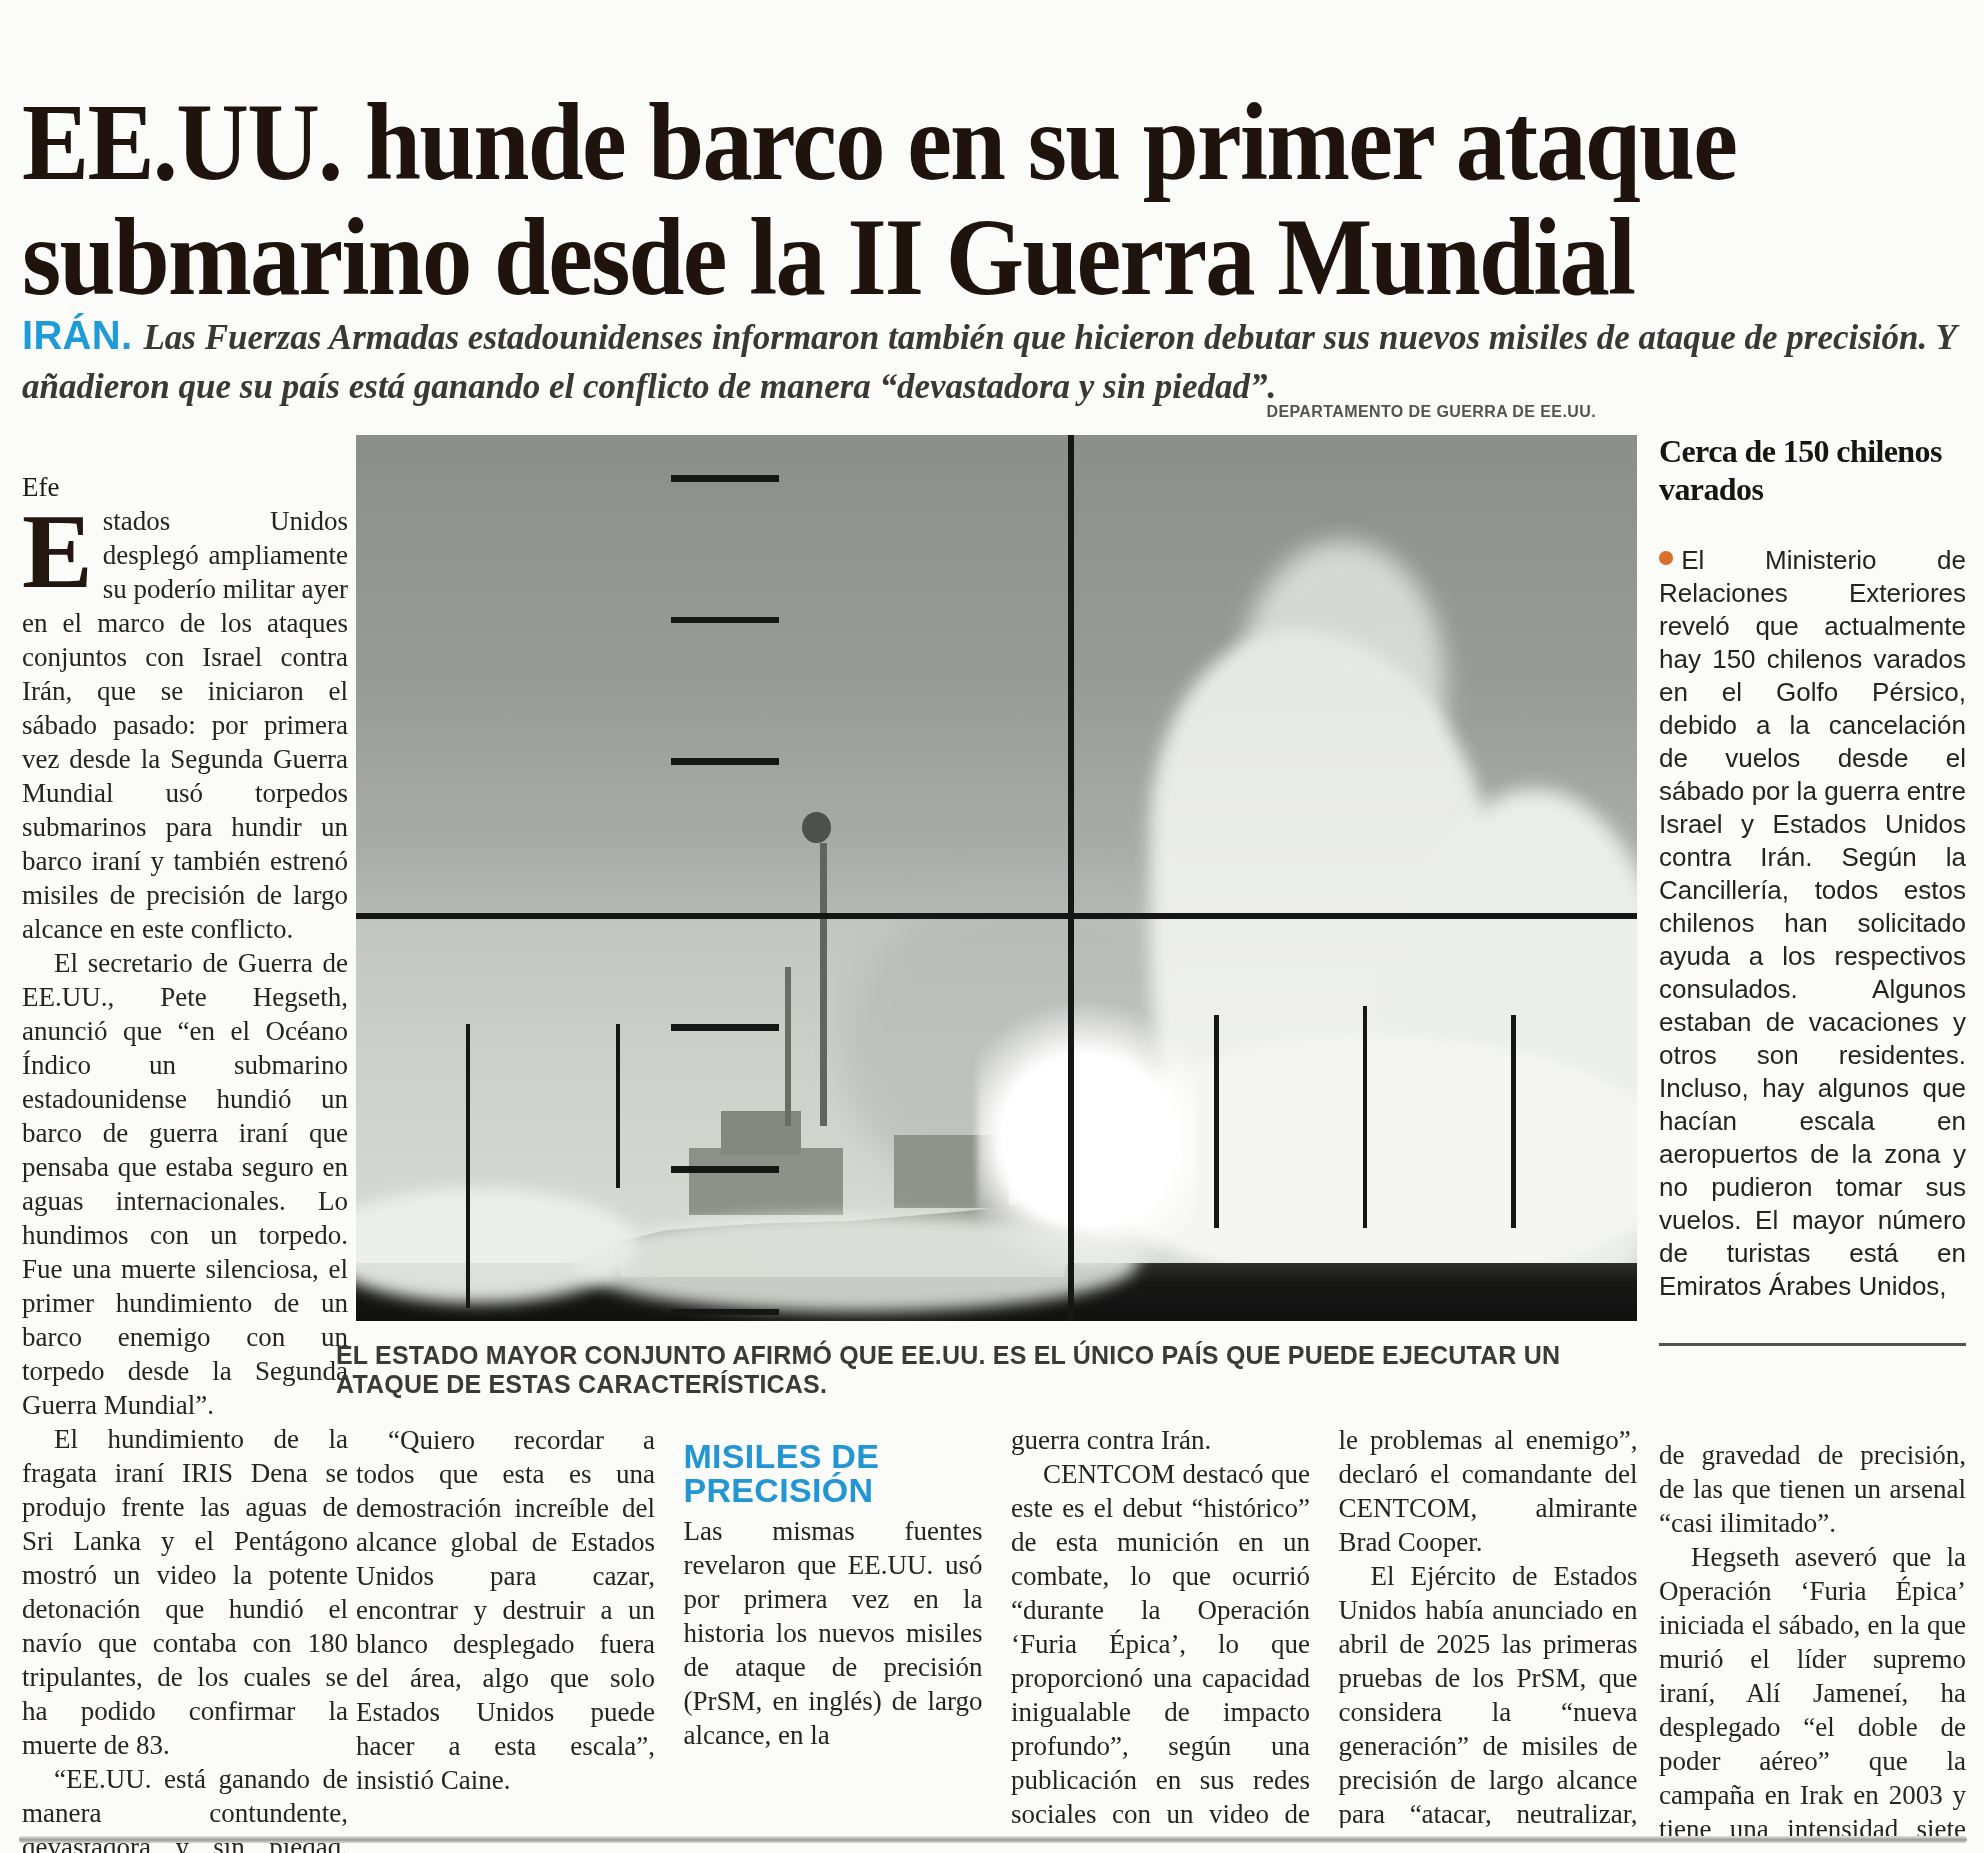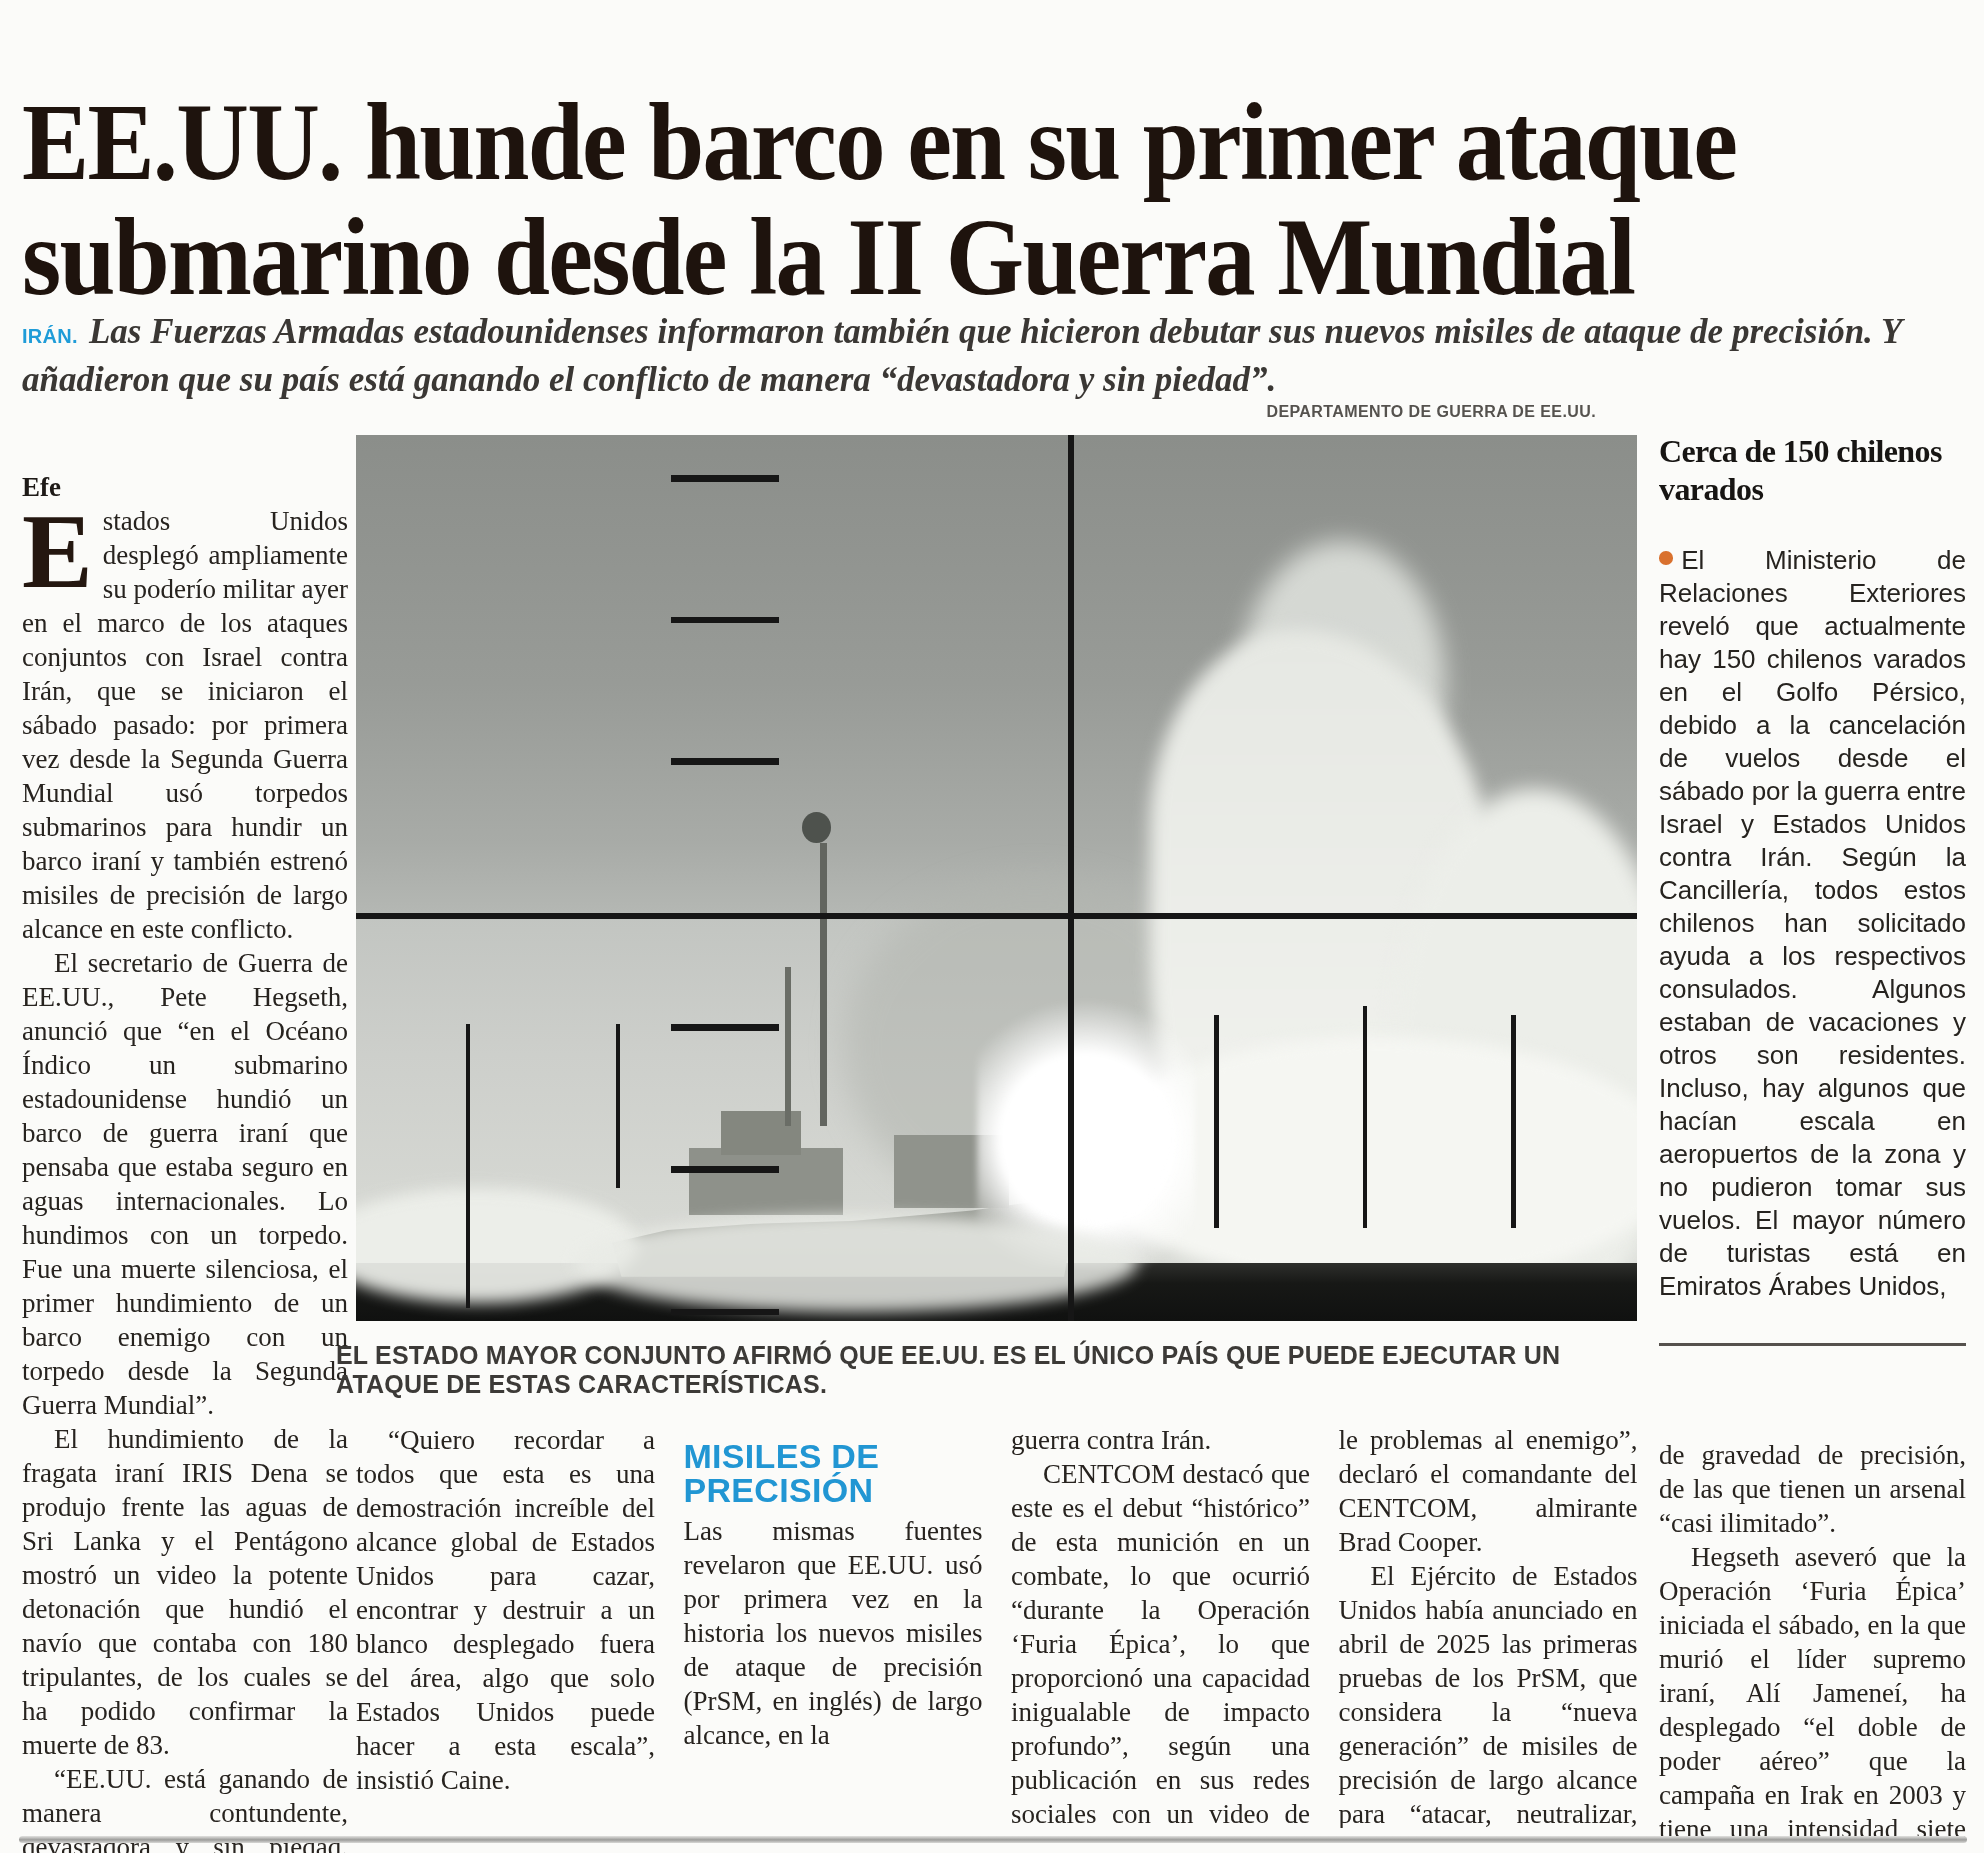--- a/index.html
+++ b/index.html
@@ -8,32 +8,32 @@
 
   
   .headline{position:absolute;left:22px;top:11px;width:2166px;
     font-size:110px;font-weight:700;line-height:1.05;letter-spacing:-1.9px;color:#1e130d;
     transform:scaleX(.915);transform-origin:0 0;}
 
   
   .subhead{position:absolute;left:22px;top:308px;width:1943px;
     font-size:35px;line-height:1.38;font-style:italic;font-weight:600;color:#3a3734;}
   .kicker{font-style:normal;font-weight:700;font-family:"Liberation Sans",sans-serif;
-    font-size:20px;color:#1f9cd8;margin-right:11px;letter-spacing:0.3px;}
+    font-size:40px;color:#1f9cd8;margin-right:11px;letter-spacing:0.3px;}
 
   
   .credit{position:absolute;left:949px;top:403px;width:647px;text-align:right;
     font-family:"Liberation Sans",sans-serif;font-size:16px;font-weight:700;
     color:#55524e;letter-spacing:0.4px;}
 
   
   .bodycol{font-size:27px;line-height:34px;text-align:justify;color:#27231f;}
   .bodycol p{margin:0;}
   .bodycol p.ind{text-indent:32px;}
-  .byline{font-size:27px;font-weight:700;margin:0 0 53px 0;color:#1e1a17;}
+  .byline{font-size:27px;font-weight:400;margin:0 0 53px 0;color:#1e1a17;}
   .dropcap{float:left;font-size:106px;line-height:84px;font-weight:700;
     padding:6.2px 10px 0 0;color:#241710;}
 
   #col-left{position:absolute;left:22px;top:470px;width:326px;}
 
   
   #photo{position:absolute;left:356px;top:435px;width:1281px;height:886px;overflow:hidden;
     background:linear-gradient(180deg,#8b8e8a 0%,#989b97 28%,#a8aba7 46%,#b4b7b3 53.8%,
                #c2c5c1 54.4%,#cdcfcb 70%,#d6d8d3 88%,#dadcd7 94%);}
   #photo .abs{position:absolute;}

